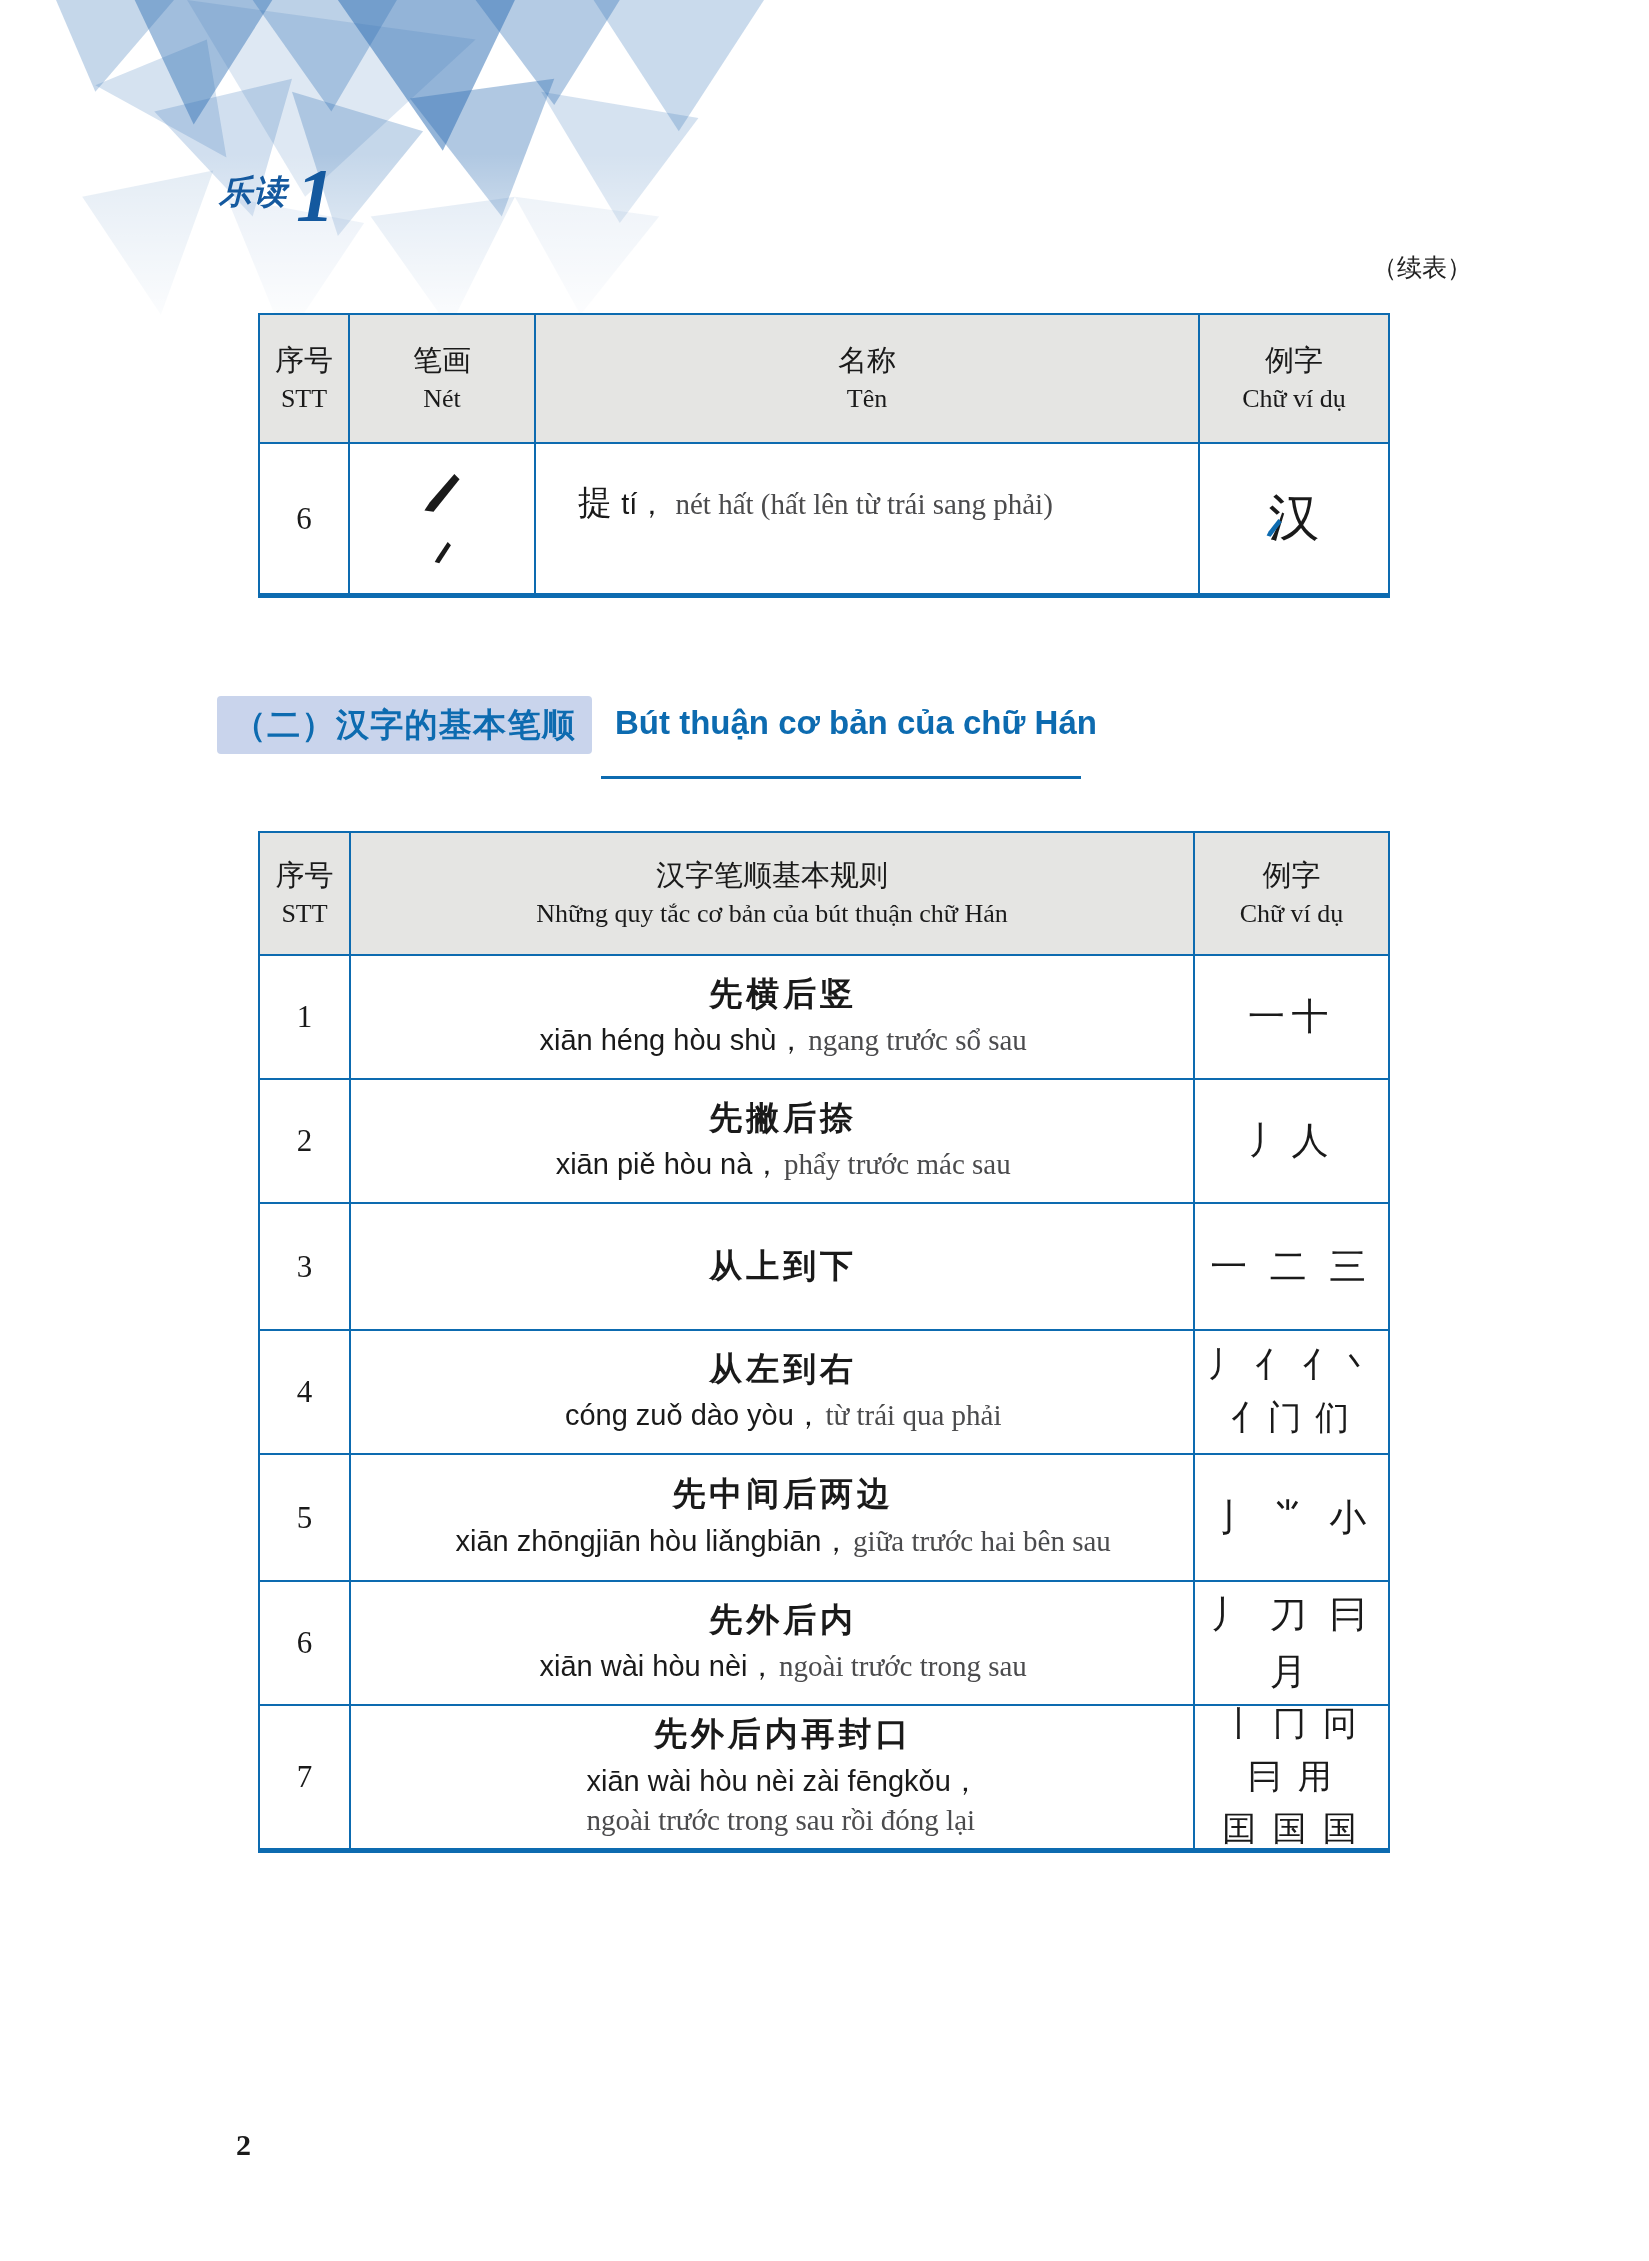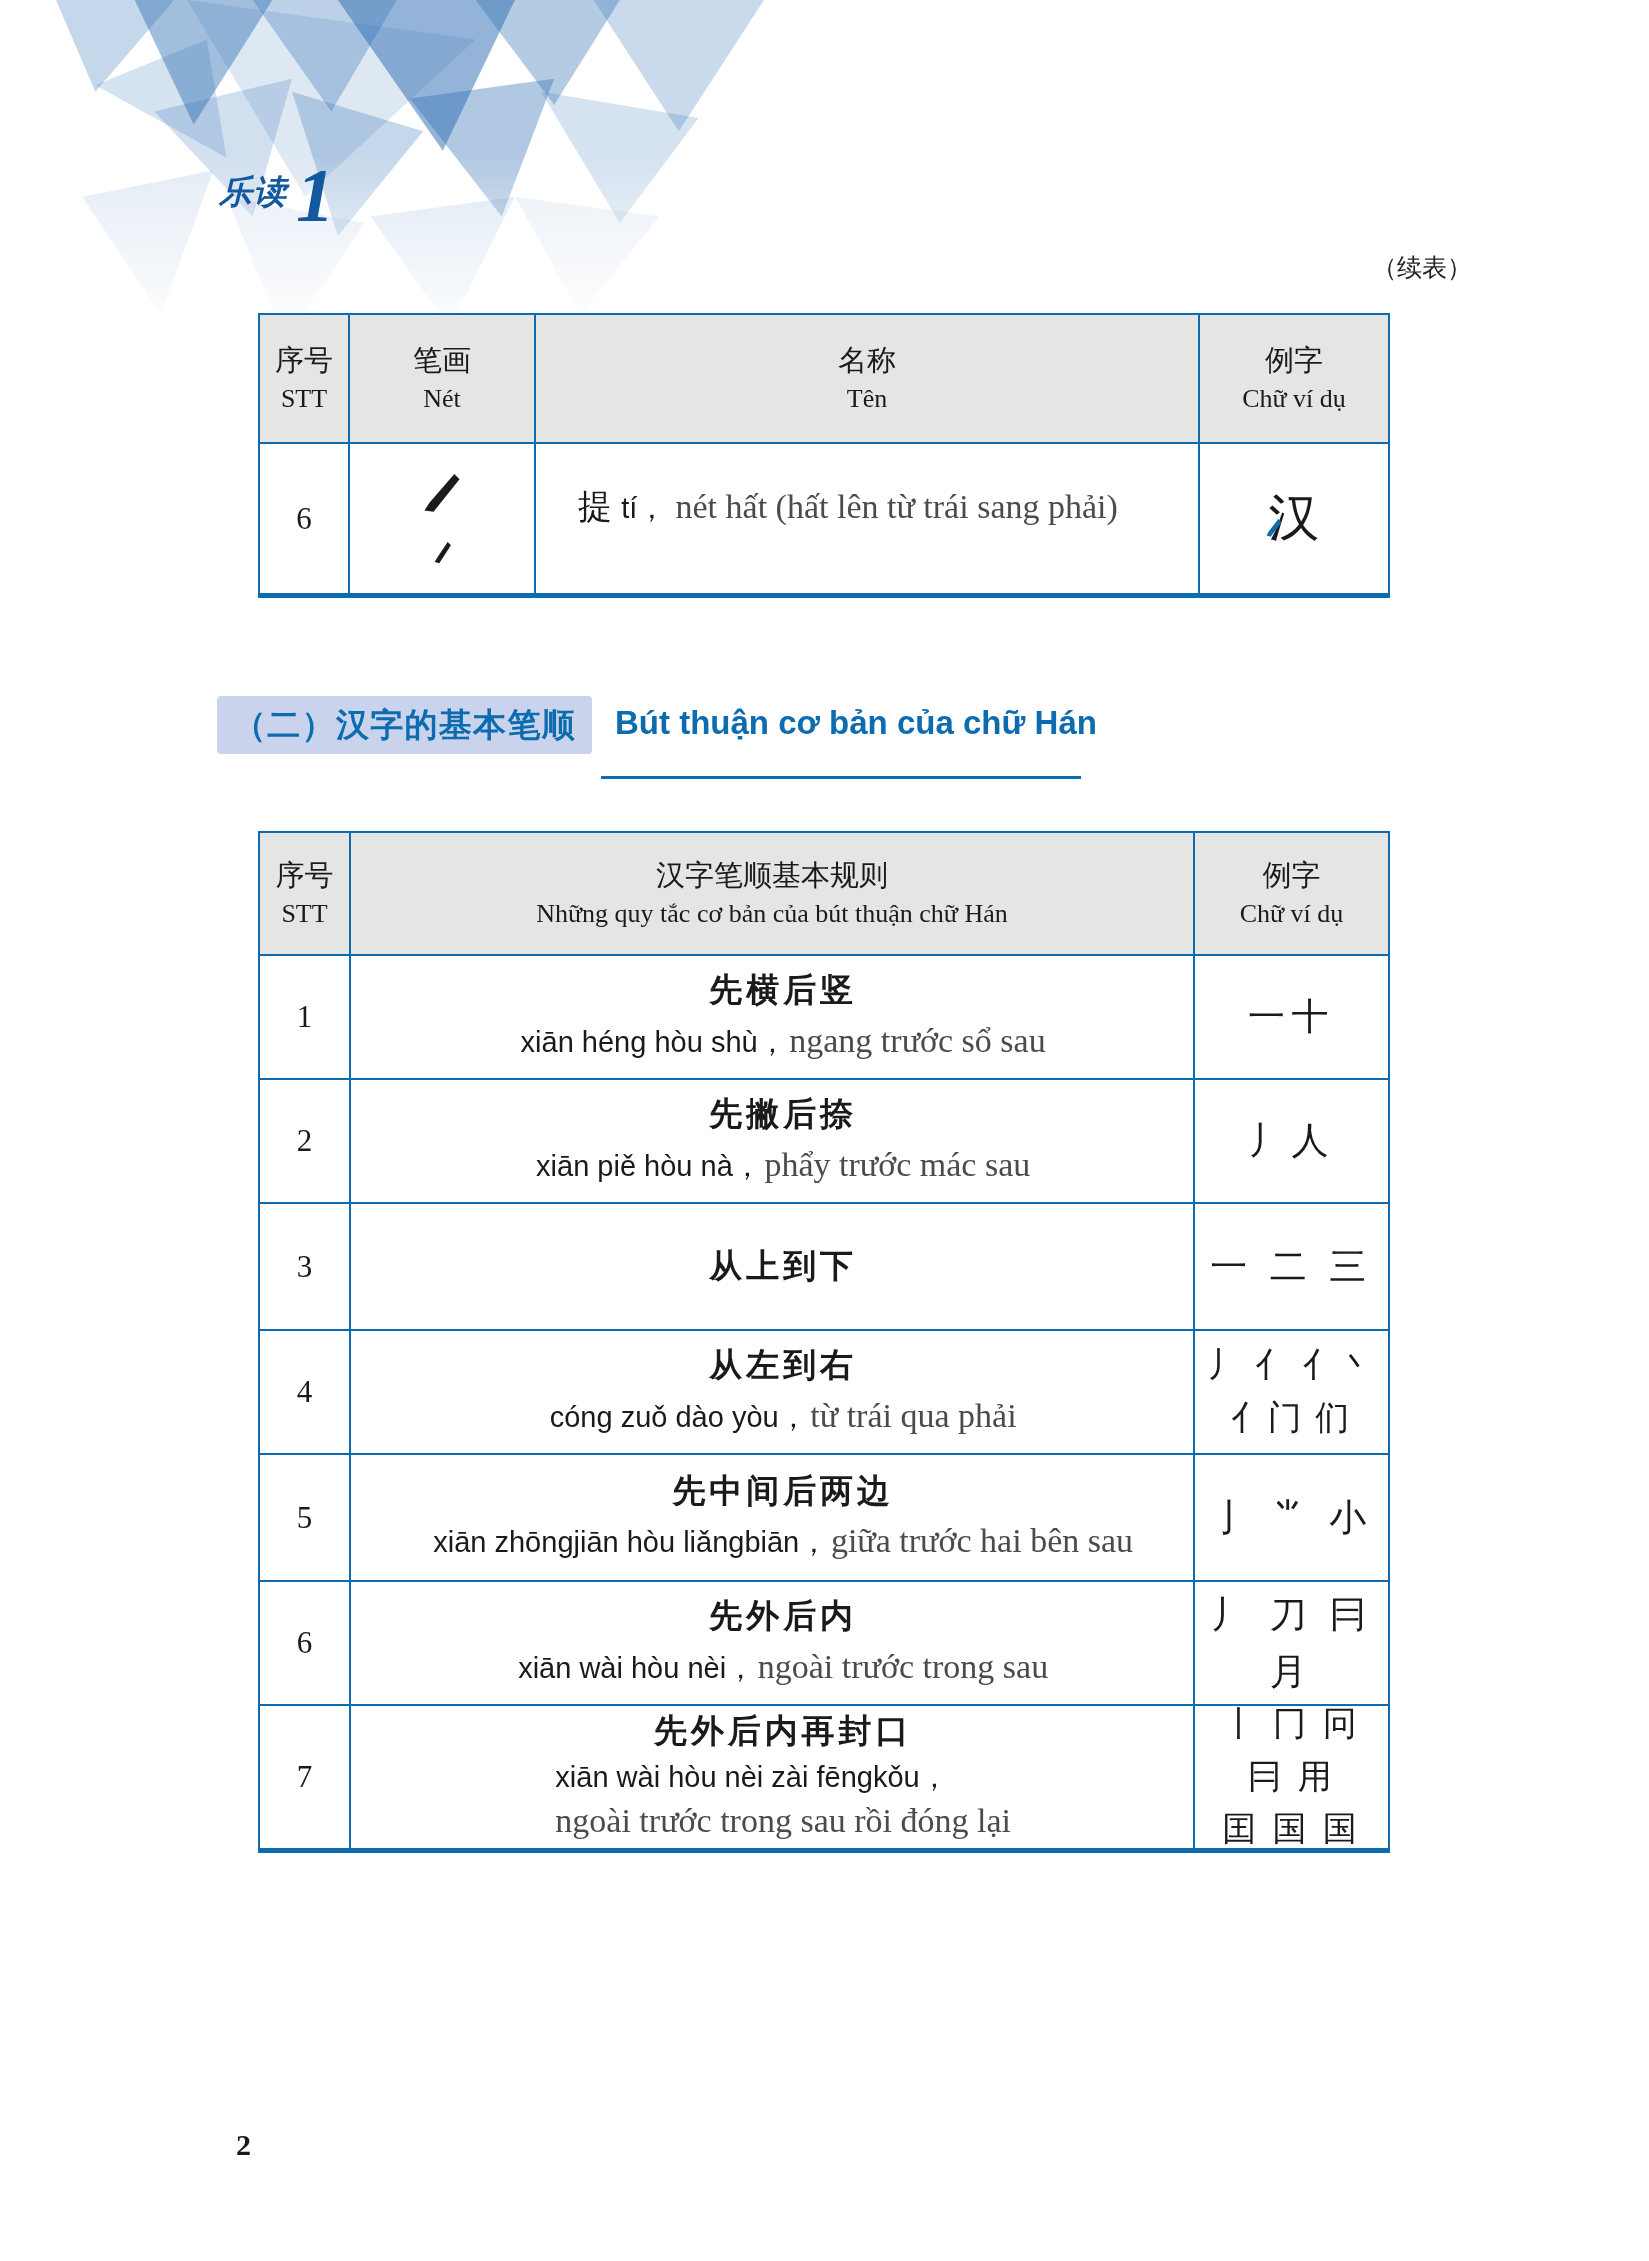--- a/index.html
+++ b/index.html
@@ -53,21 +53,21 @@
   .cell.head{background:#e5e5e3;}
   .zh-head{font-size:29px;line-height:1.35;text-align:center;}
   .lat-head{font-size:26px;line-height:1.35;text-align:left;}
   .num{font-size:31px;}
 
   
   .cell.rule{align-items:center;padding:6.6px 15.7px 6.6px 38px;}
   .rule-zh{font-weight:bold;font-size:33px;letter-spacing:3.9px;line-height:1.25;}
   .rule-line2{margin-top:6.6px;line-height:1.35;}
   .pinyin{font-family:"Liberation Sans",sans-serif;font-size:29px;color:#1a1a1a;}
-  .viet{font-family:"Liberation Serif",serif;font-size:34px;color:#4b4b4d;margin-top:44px;}
+  .viet{font-family:"Liberation Serif",serif;font-size:29px;color:#4b4b4d;margin-top:44px;}
 
   
   .example{font-size:37px;letter-spacing:6.6px;text-align:center;line-height:1.55;padding:0 6.6px;}
 
   
   .name-cell{flex-direction:row;justify-content:flex-start;padding-left:42px;gap:9.2px;align-items:baseline;}
   .name-zh{font-size:34px;}
   .stroke-cell{gap:29px;}
   .hanzi-wrap{position:relative;font-size:51px;line-height:1;}
   .blue-stroke{position:absolute;left:-2.6px;top:26px;}

